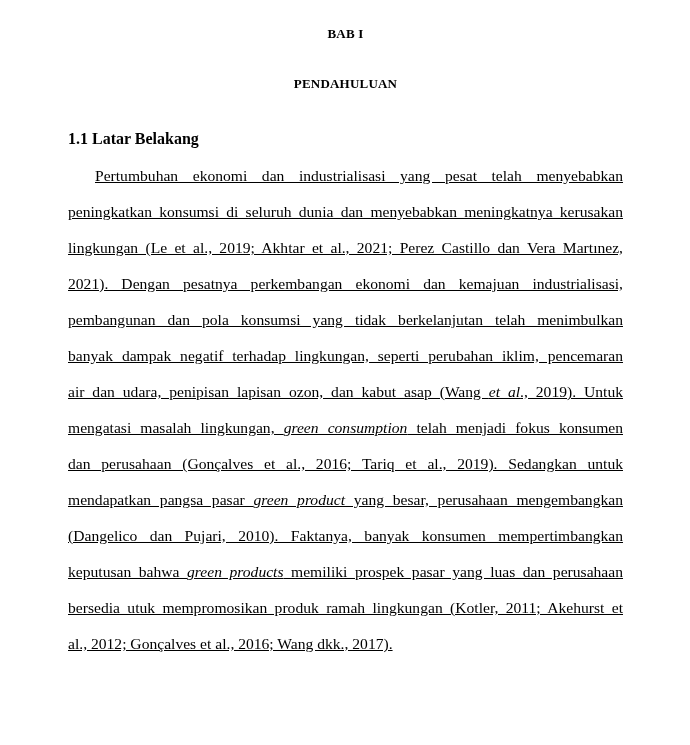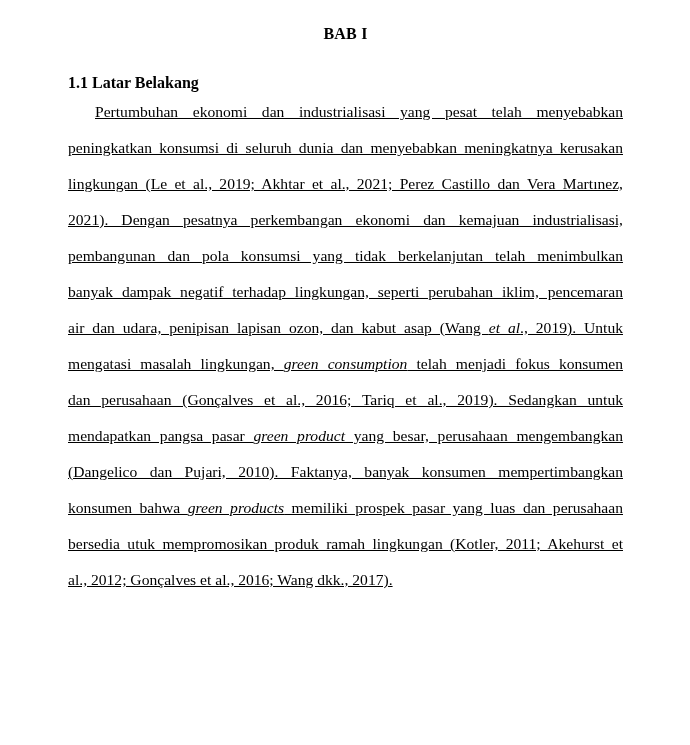--- a/index.html
+++ b/index.html
@@ -11,30 +11,31 @@
     background: #ffffff;
     color: #000000;
     font-family: "Liberation Serif", serif;
     padding: 22px 67px 0 68px;
     overflow: hidden;
   }
   .chapter-title,
   .chapter-subtitle {
     text-align: center;
     font-weight: bold;
-    font-size: 16px;
+    font-size: 13px;
     line-height: 24px;
     letter-spacing: 0.2px;
   }
   .chapter-title { margin-bottom: 26px; }
   .chapter-subtitle { margin-bottom: 32px; }
   .section-heading {
     font-weight: bold;
     font-size: 16px;
     line-height: 22px;
+    margin-bottom: 8px;
   }
   .body-paragraph { width: 555px; }
   .para-line {
     font-size: 15.6px;
     line-height: 36px;
     text-align: justify;
     text-align-last: justify;
     -moz-text-align-last: justify;
     white-space: normal;
     text-decoration: underline;
@@ -42,32 +43,33 @@
   .para-line.first { text-indent: 27px; }
   .para-line.last  { text-align-last: left; -moz-text-align-last: left; }
   .italic { font-style: italic; }
 </style>
 </head>
 <body>
 
 <div class="page">
   <div class="chapter-title">BAB I</div>
 
+  <div class="chapter-subtitle">PENDAHULUAN</div>
 
   <div class="section-heading">1.1 Latar Belakang</div>
 
   <div class="body-paragraph">
       <div class="para-line first"><span>Pertumbuhan ekonomi dan industrialisasi yang pesat telah menyebabkan</span></div>
       <div class="para-line"><span>peningkatkan konsumsi di seluruh dunia dan menyebabkan meningkatnya kerusakan</span></div>
       <div class="para-line"><span>lingkungan (Le et al., 2019; Akhtar et al., 2021; Perez Castillo dan Vera Martınez,</span></div>
       <div class="para-line"><span>2021). Dengan pesatnya perkembangan ekonomi dan kemajuan industrialisasi,</span></div>
       <div class="para-line"><span>pembangunan dan pola konsumsi yang tidak berkelanjutan telah menimbulkan</span></div>
       <div class="para-line"><span>banyak dampak negatif terhadap lingkungan, seperti perubahan iklim, pencemaran</span></div>
       <div class="para-line"><span>air dan udara, penipisan lapisan ozon, dan kabut asap (Wang </span><span class="italic">et al</span><span>., 2019). Untuk</span></div>
       <div class="para-line"><span>mengatasi masalah lingkungan, </span><span class="italic">green consumption</span><span> telah menjadi fokus konsumen</span></div>
       <div class="para-line"><span>dan perusahaan (Gonçalves et al., 2016; Tariq et al., 2019). Sedangkan untuk</span></div>
       <div class="para-line"><span>mendapatkan pangsa pasar </span><span class="italic">green product</span><span> yang besar, perusahaan mengembangkan</span></div>
       <div class="para-line"><span>(Dangelico dan Pujari, 2010). Faktanya, banyak konsumen mempertimbangkan</span></div>
-      <div class="para-line"><span>konsumen bahwa </span><span class="italic">green products</span><span> memiliki prospek pasar yang luas dan perusahaan</span></div>
+      <div class="para-line"><span>keputusan bahwa </span><span class="italic">green products</span><span> memiliki prospek pasar yang luas dan perusahaan</span></div>
       <div class="para-line"><span>bersedia utuk mempromosikan produk ramah lingkungan (Kotler, 2011; Akehurst et</span></div>
       <div class="para-line last"><span>al., 2012; Gonçalves et al., 2016; Wang dkk., 2017).</span></div>
     </div>
 </div>
 
 </body></html>

